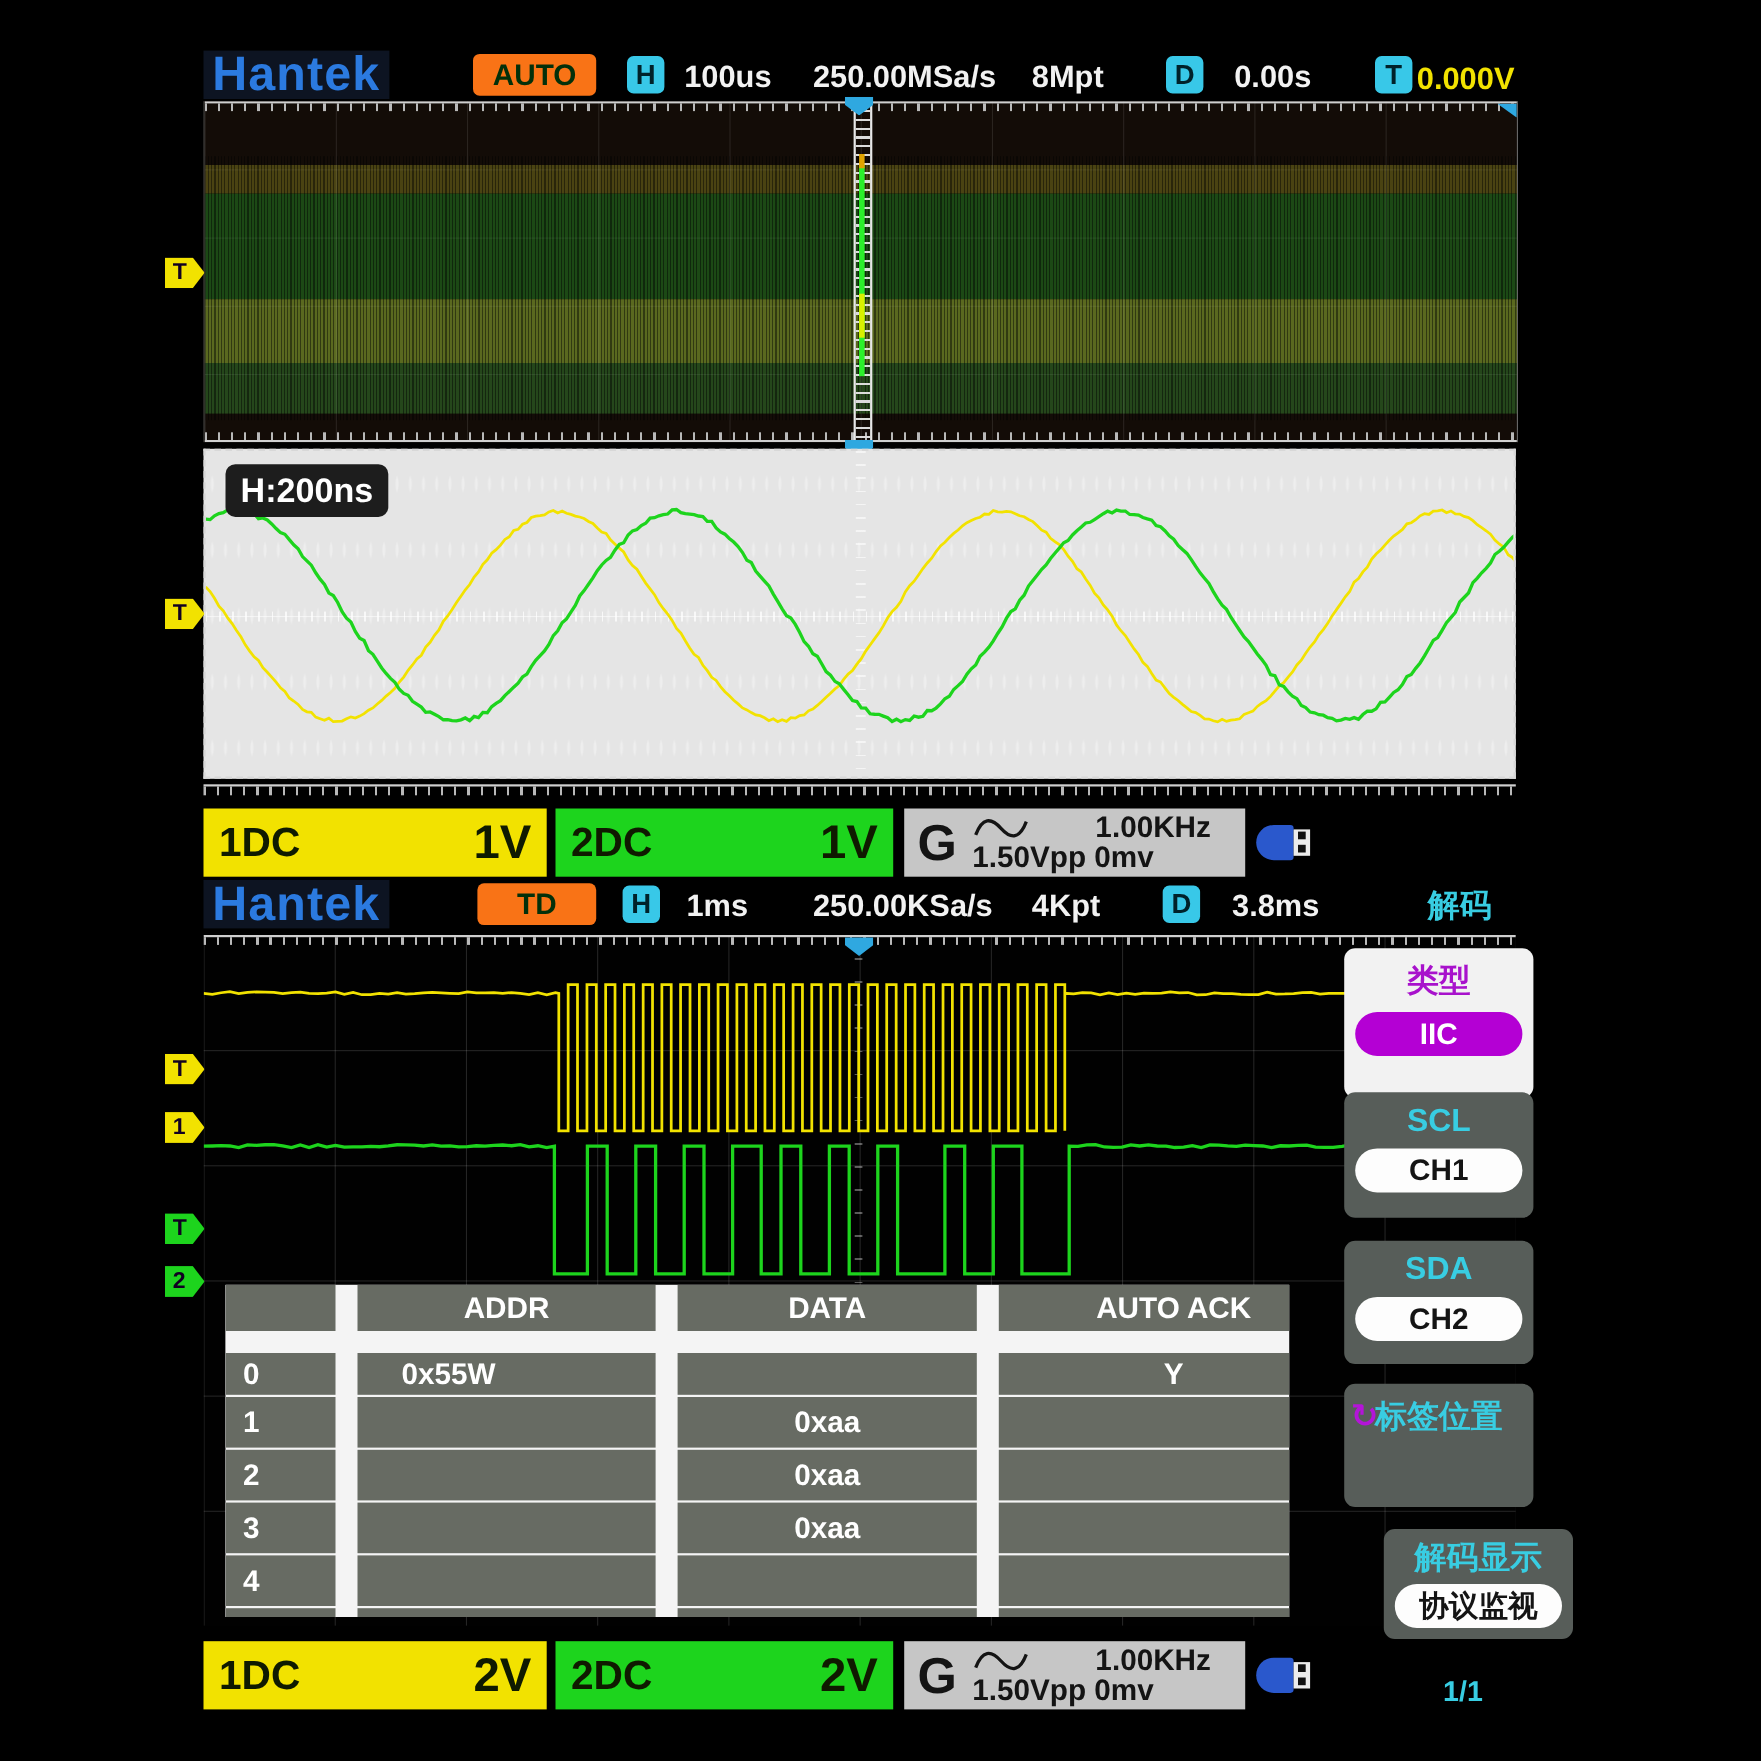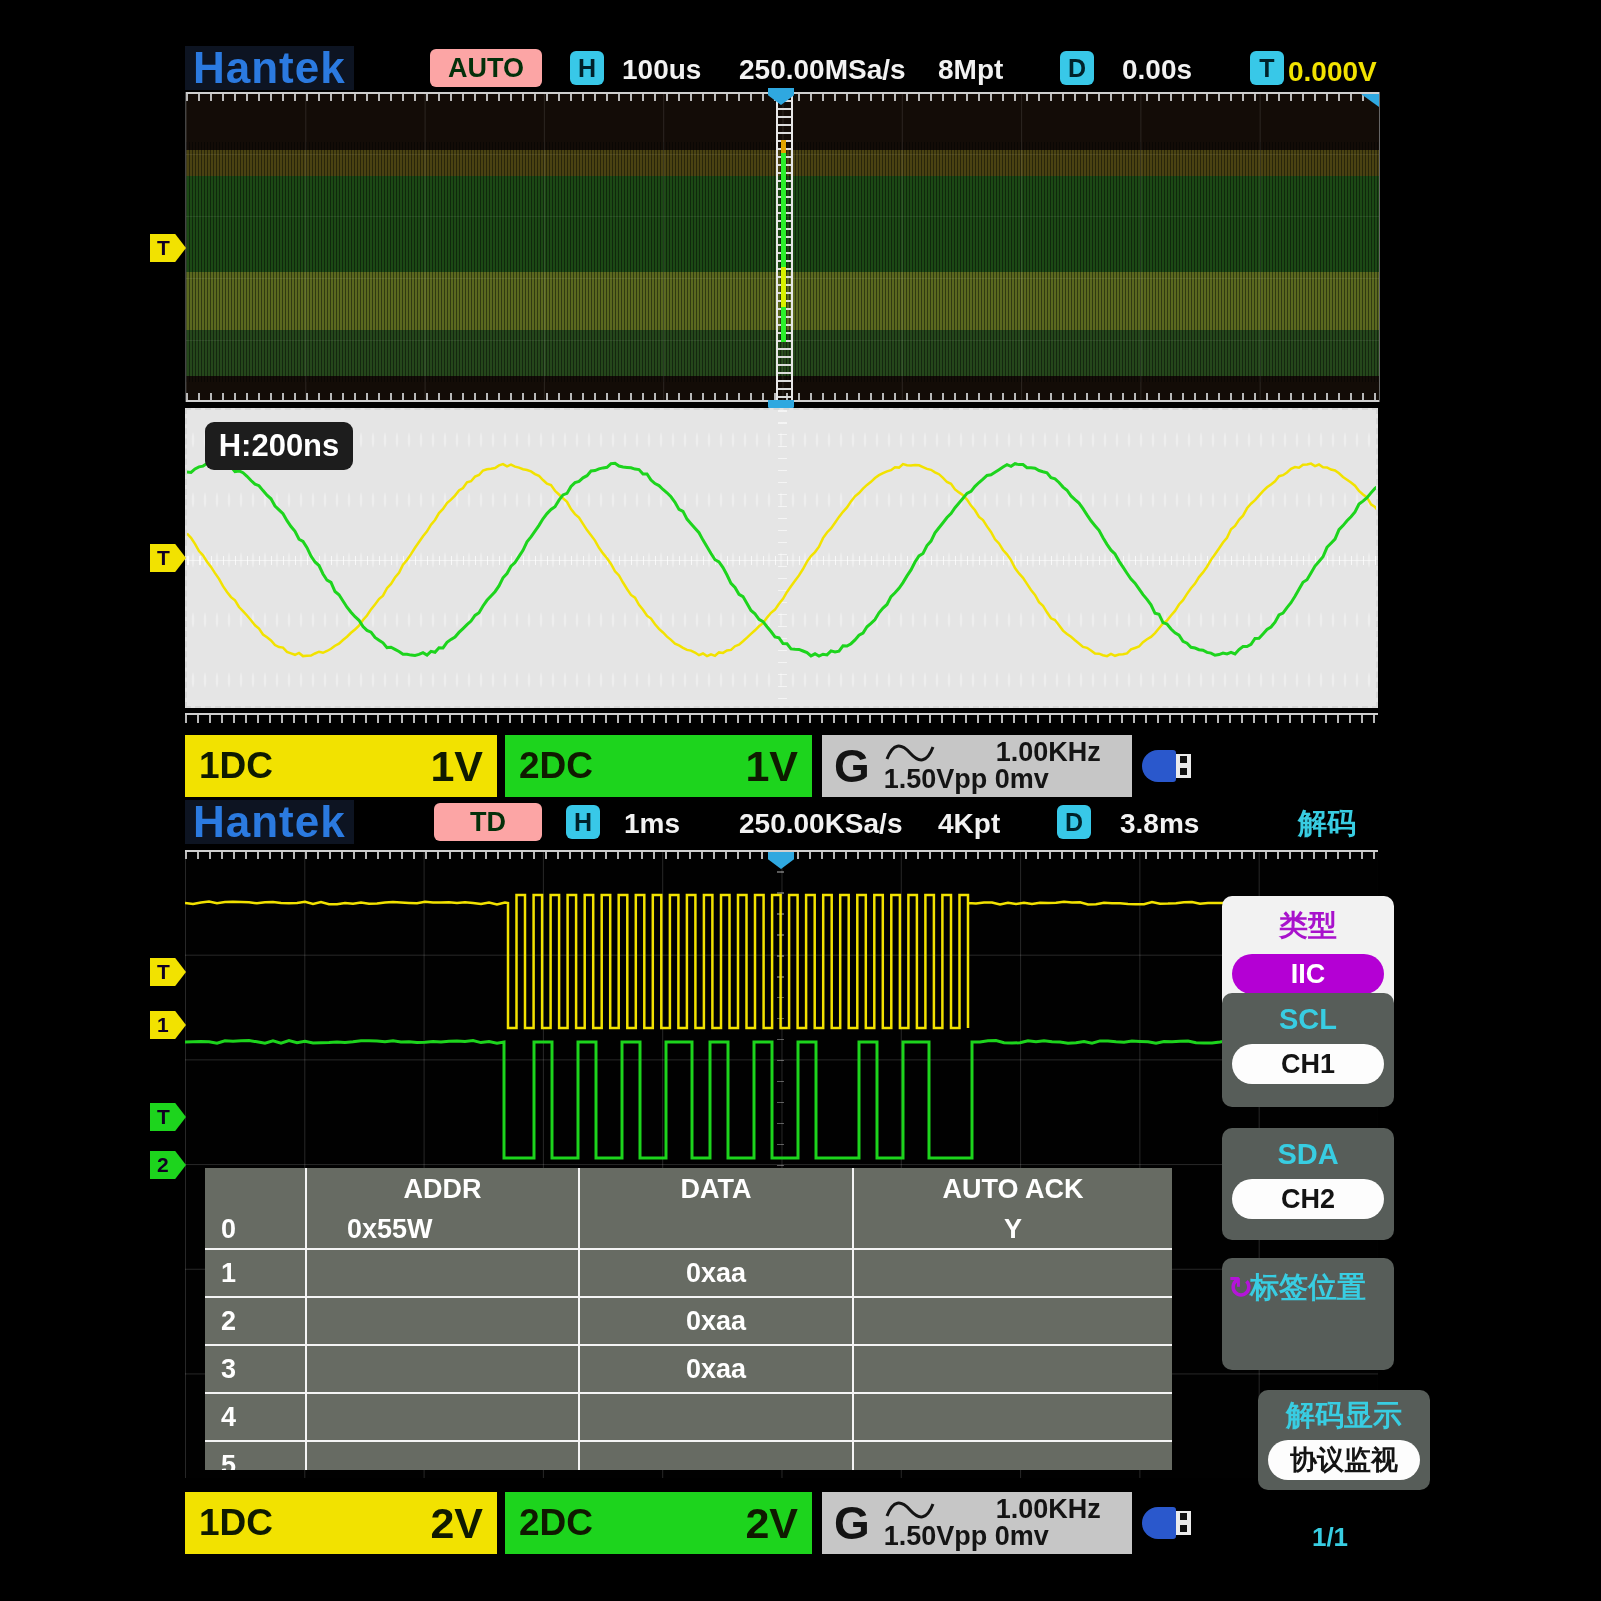--- a/index.html
+++ b/index.html
@@ -5,21 +5,21 @@
   html,body{margin:0;padding:0;background:#000;}
   .page{position:relative;width:1601px;height:1601px;background:#000;overflow:hidden;
         font-family:"Liberation Sans","DejaVu Sans",sans-serif;-webkit-font-smoothing:antialiased;}
 
   
   .brand{position:absolute;font-size:44px;font-weight:800;letter-spacing:1px;color:#2b7ae0;
          background:#0d1422;padding:0 8px;line-height:44px;}
   .sqbadge{position:absolute;width:34px;height:34px;border-radius:6px;background:#38c8e8;
            color:#042;display:flex;align-items:center;justify-content:center;
            font-size:25px;font-weight:800;color:#00222a;}
-  .modebadge{position:absolute;height:38px;border-radius:6px;background:#fca5a5;color:#03300a;
+  .modebadge{position:absolute;height:38px;border-radius:6px;background:#f97316;color:#03300a;
              display:flex;align-items:center;justify-content:center;font-size:27px;font-weight:800;}
   .hdrtxt{position:absolute;color:#f2f2f2;font-size:28px;font-weight:700;white-space:nowrap;}
   .yellowtxt{color:#f2e200;}
 
   
   .mainwin{position:absolute;left:185px;top:92px;width:1193px;height:310px;background:#130c07;
            border-left:1px solid #444;border-right:1px solid #666;overflow:hidden;}
   .ruler-top{position:absolute;left:0;top:0;width:100%;height:7px;border-top:2px solid #cfcfcf;
              background:repeating-linear-gradient(90deg,#b9b9b9 0 2px,transparent 2px 12px);}
   .ruler-bot{position:absolute;left:0;bottom:0;width:100%;height:7px;border-bottom:2px solid #cfcfcf;
@@ -88,21 +88,21 @@
   
   .marker{position:absolute;left:150px;width:36px;height:28px;display:flex;align-items:center;
           padding-left:7px;box-sizing:border-box;font-size:21px;font-weight:800;color:#102;
           clip-path:polygon(0 0,70% 0,100% 50%,70% 100%,0 100%);}
   .m-yel{background:#f2e200;}
   .m-grn{background:#1dd41d;}
 
   
   .decode-table{position:absolute;left:205px;top:1168px;width:967px;height:302px;overflow:hidden;
                 display:flex;flex-direction:column;gap:2px;background:#f4f4f4;}
-  .t-block{display:grid;grid-template-columns:100px 271px 272px 318px;column-gap:2px;background:#f4f4f4;}
+  .t-block{display:grid;grid-template-columns:100px 271px 272px 318px;column-gap:2px;background:#f4f4f4;gap:20px;}
   .cell{background:#676b63;color:#fff;font-weight:700;font-size:27px;display:flex;align-items:center;}
   .cell.center{justify-content:center;}
   .cell.idx{padding-left:16px;}
   .cell.addr{padding-left:40px;}
 
   
   .panel{position:absolute;left:1222px;width:172px;background:#575d59;border-radius:10px;}
   .panel.white{background:#f2f2f2;}
   .panel-title{text-align:center;font-size:29px;font-weight:700;color:#38cde2;margin-top:10px;}
   .panel-title.purple{color:#a812cc;}
@@ -256,21 +256,21 @@
         <div class="cell center"></div>
       </div>
       <div class="t-block" style="grid-template-rows: 46px;">
         <div class="cell idx">5</div>
         <div class="cell addr"></div>
         <div class="cell center"></div>
         <div class="cell center"></div>
       </div>
     </div>
 
-  <div class="panel white" style="top:896px;height:136px;">
+  <div class="panel white" style="top:862px;height:136px;">
     <div class="panel-title purple">类型</div>
     <div class="pill purplebg">IIC</div>
   </div>
   <div class="panel" style="top:993px;height:114px;">
     <div class="panel-title">SCL</div>
     <div class="pill">CH1</div>
   </div>
   <div class="panel" style="top:1128px;height:112px;">
     <div class="panel-title">SDA</div>
     <div class="pill">CH2</div>

